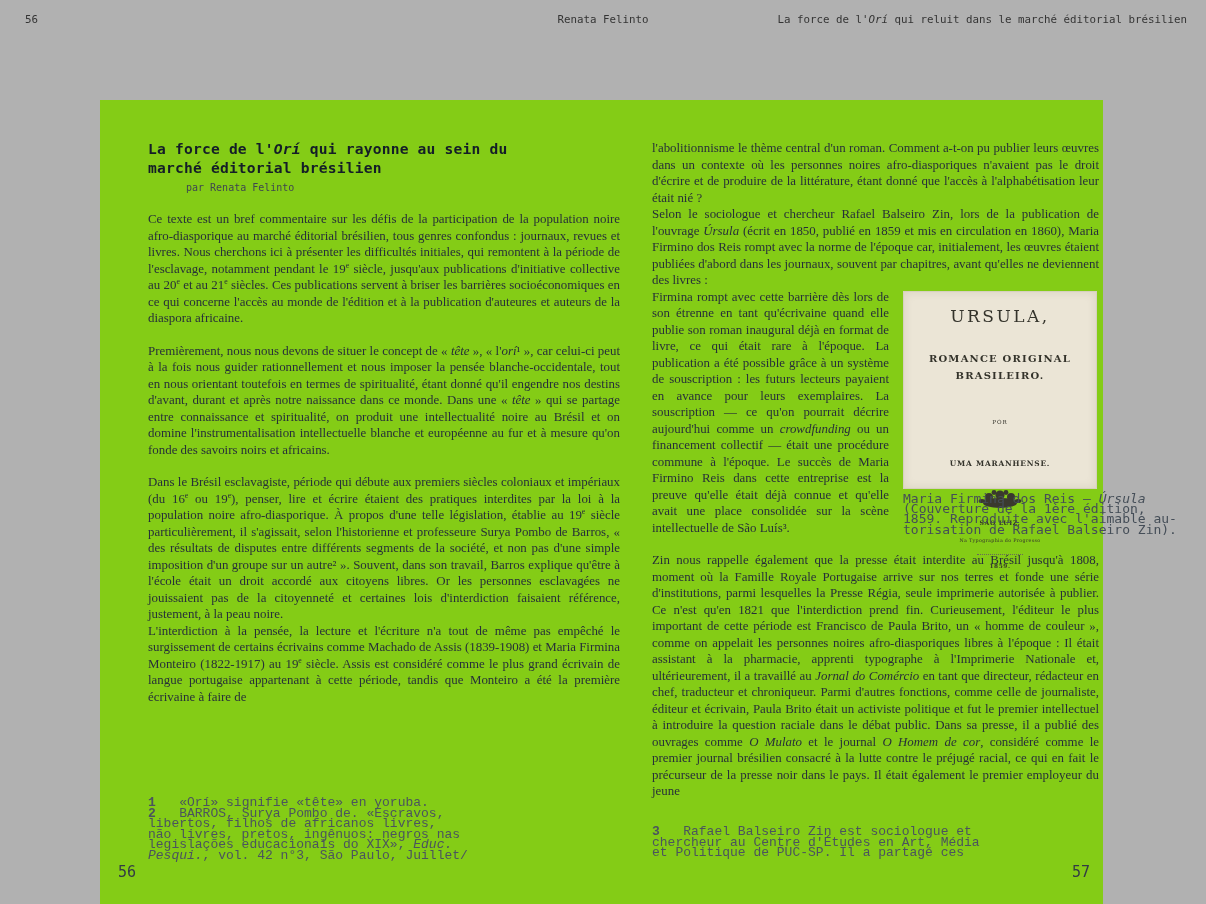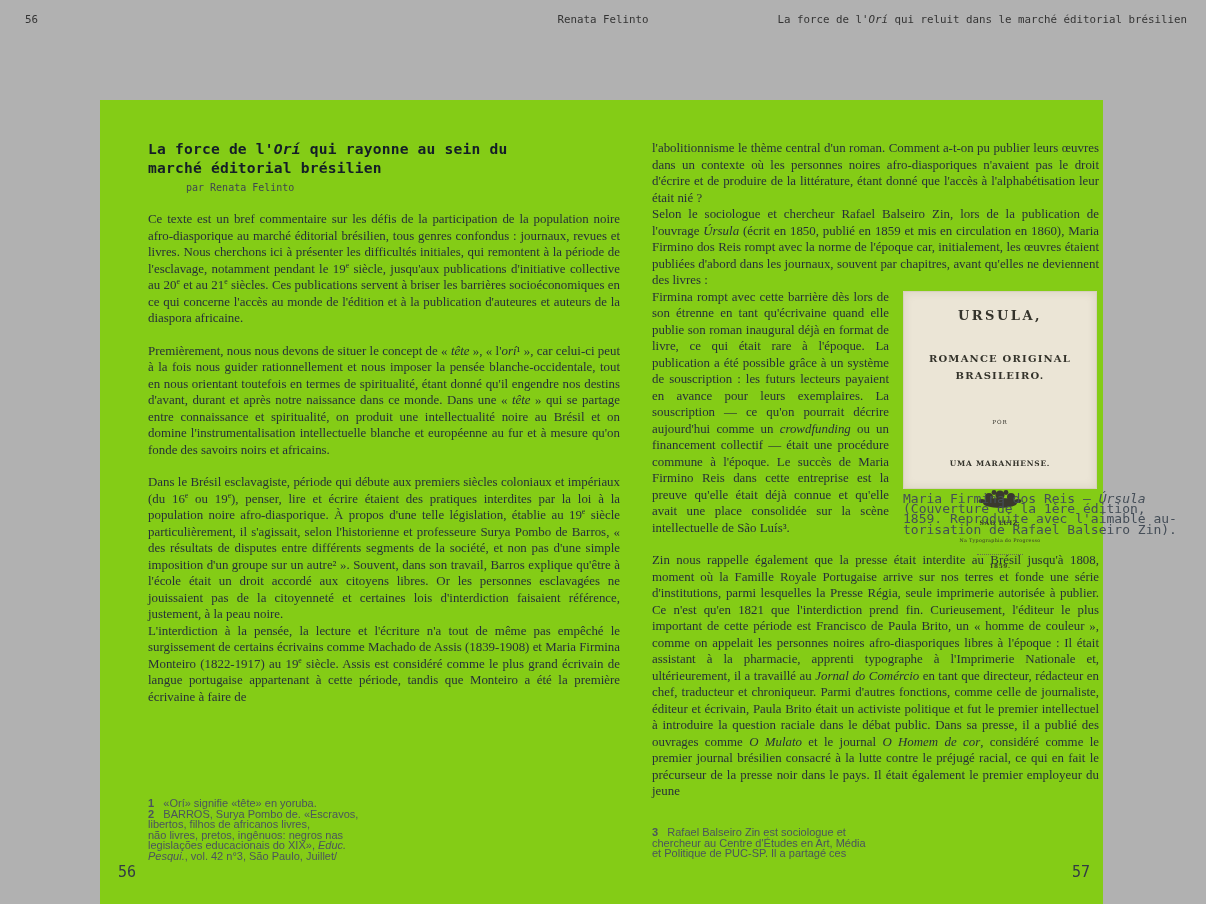--- a/index.html
+++ b/index.html
@@ -44,41 +44,41 @@
 
   
   .book-figure { display:block; float:right; width:196px; margin:2px 0 6px 14px; }
   .book-cover {
     width:194px; height:198px; background:#ebe5d6;
     border:1px solid #d6d0bf; box-sizing:border-box;
     box-shadow: inset 0 0 10px rgba(90,80,50,0.12);
     display:flex; flex-direction:column; align-items:center;
     font-family:"DejaVu Serif", serif; color:#34332b; text-align:center;
   }
-  .bc-title { margin-top:16px; font-size:13px; font-weight:bold; letter-spacing:2.5px; }
+  .bc-title { margin-top:16px; font-size:17px; font-weight:normal; letter-spacing:2.5px; }
   .bc-sub   { margin-top:27px; font-size:10px; font-weight:bold; letter-spacing:1.2px; }
   .bc-por   { margin-top:30px; font-size:5.6px; letter-spacing:1px; }
   .bc-auth  { margin-top:25px; font-size:7.4px; font-weight:bold; letter-spacing:0.8px; }
   .bc-orn   { margin-top:16px; }
   .bc-bottom{ margin-top:auto; padding-bottom:9px; display:flex; flex-direction:column; align-items:center; }
   .bc-city  { font-size:6.2px; font-weight:bold; letter-spacing:0.6px; }
   .bc-pub   { font-size:4.8px; margin-top:2px; letter-spacing:0.3px; }
   .bc-line  { width:46px; border-bottom:1px dotted #6a675a; margin-top:3px; height:1px; }
   .bc-year  { font-size:5.8px; font-weight:bold; margin-top:3px; letter-spacing:0.6px; }
   .caption {
     margin-top:5px; font-family:"DejaVu Sans Mono", monospace;
     font-size:13px; line-height:10.4px; color:#454e58; white-space:pre;
     text-align:left;
   }
   .caption i { font-style:italic; }
 
   
   .fn {
-    position:absolute; font-family:Liberation Sans, sans-serif;
-    font-size:11px; line-height:10.6px; color:#4b545e; white-space:pre;
+    position:absolute; font-family:Liberation Mono, monospace;
+    font-size:13px; line-height:10.6px; color:#4b545e; white-space:pre;
   }
   .fn b { font-weight:bold; }
   .fn i { font-style:italic; }
   #fn-l1 { left:48px;  top:698px; }
   #fn-l2 { left:255px; top:698px; }
   #fn-r1 { left:552px; top:727px; }
   #fn-r2 { left:765px; top:727px; }
 
   
   .pagenum { position:absolute; top:763px; font-size:15px; line-height:18px; color:#333b45; }

